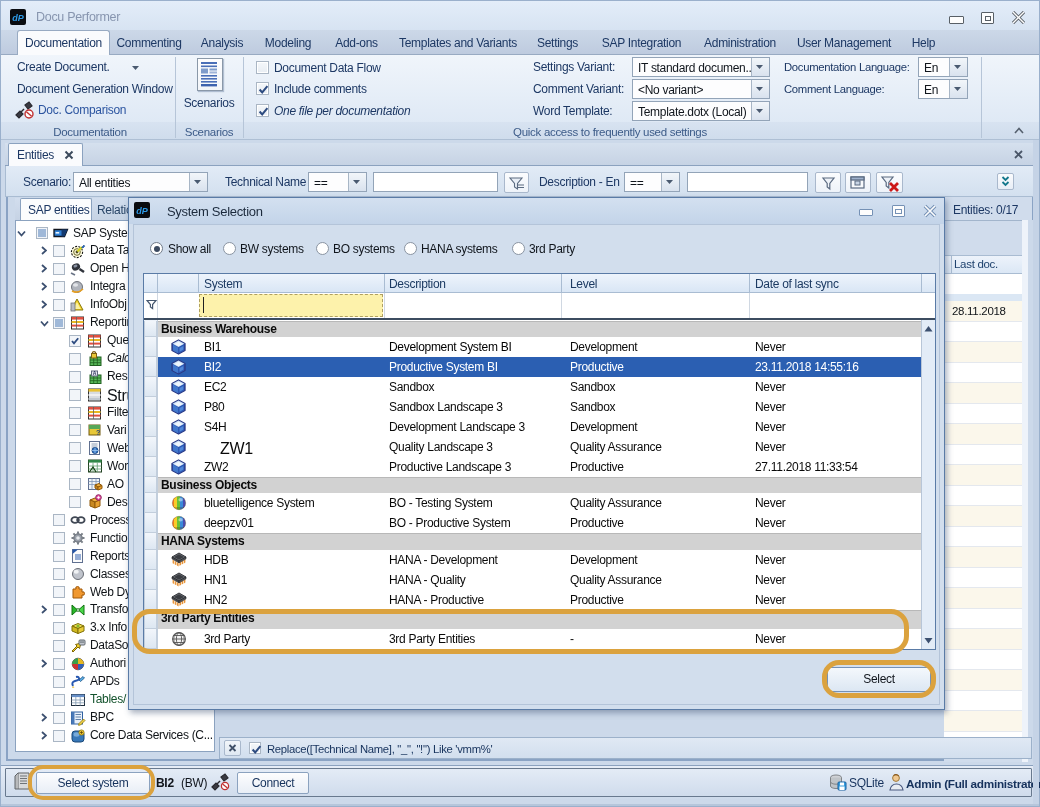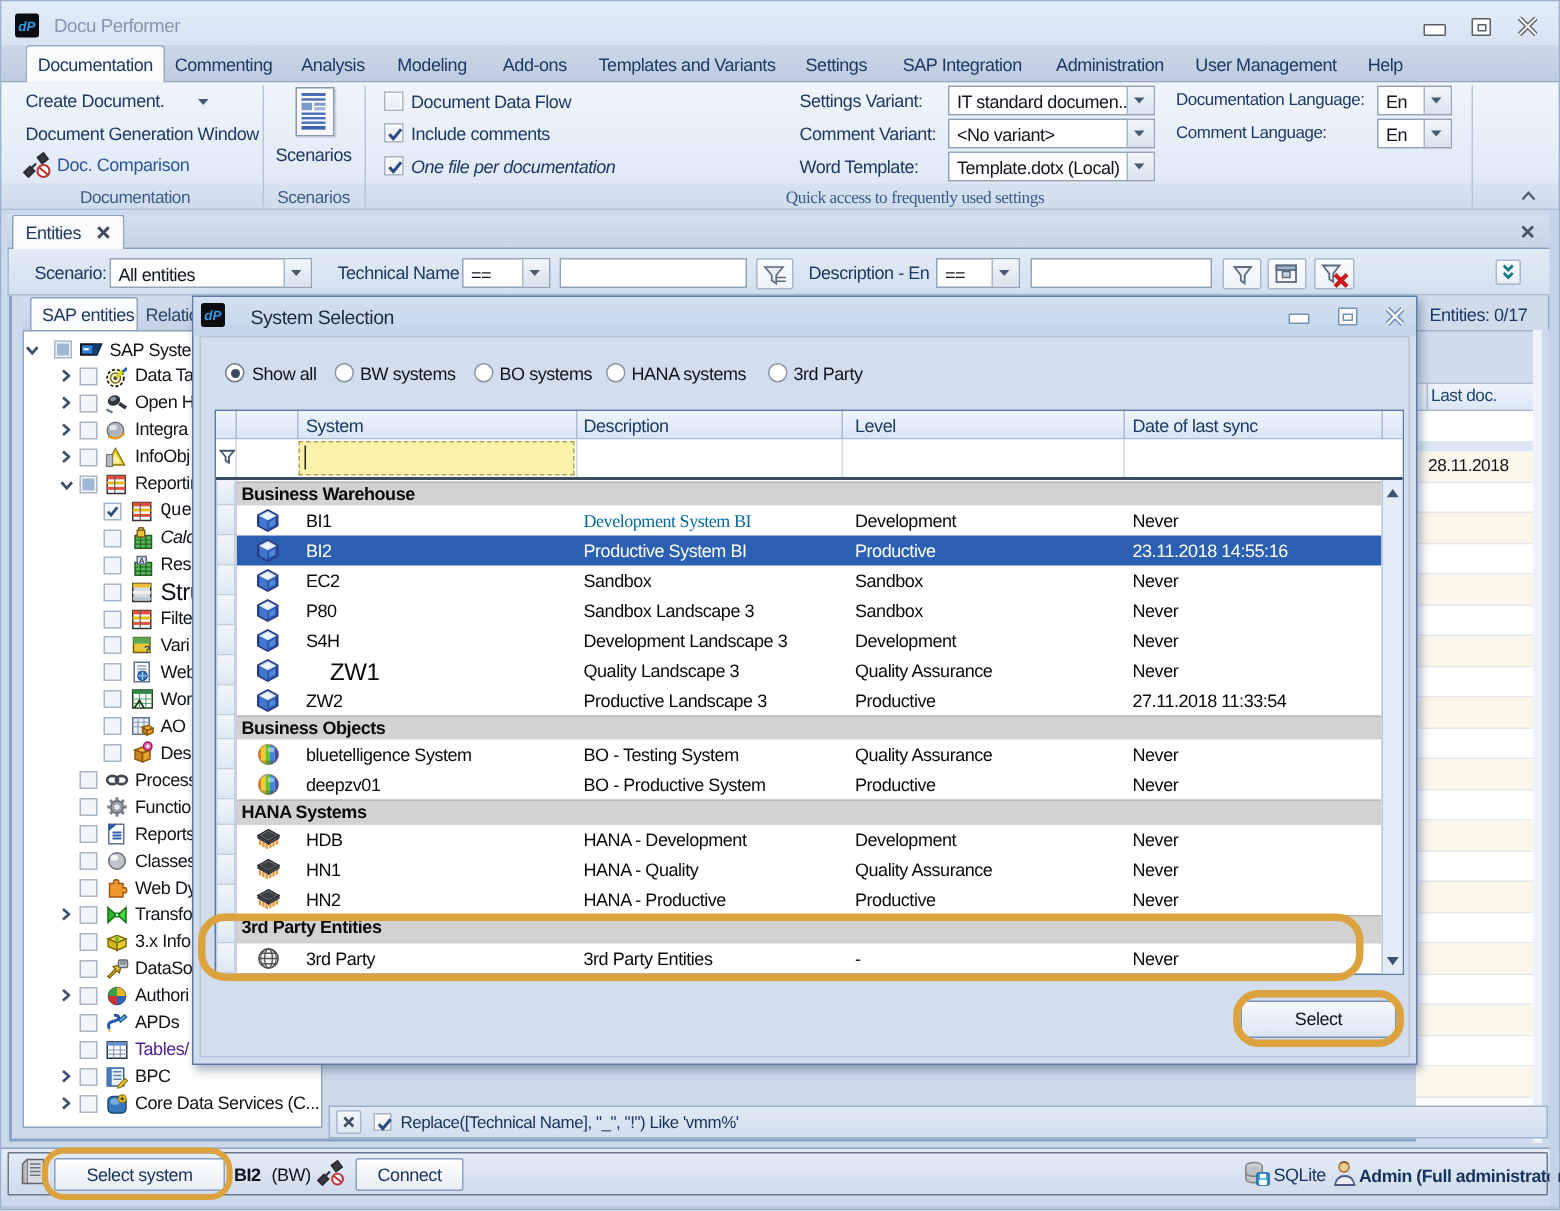--- a/index.html
+++ b/index.html
@@ -49,21 +49,21 @@
 
 <div class="ab" style="left:1px;top:55px;width:1038px;height:67px;background:linear-gradient(#f0f5fb,#dfe9f5);"></div>
 <div class="ab" style="left:1px;top:122px;width:1038px;height:18px;background:linear-gradient(#d8e3f1,#cfdcec);border-bottom:1px solid #aebfd4;box-sizing:border-box;"></div>
 
 <div class="ab" style="left:175px;top:57px;width:1px;height:81px;background:#b6c5d8;"></div>
 <div class="ab" style="left:243px;top:57px;width:1px;height:81px;background:#b6c5d8;"></div>
 <div class="ab" style="left:981px;top:57px;width:1px;height:81px;background:#b6c5d8;"></div>
 
 <div class="ab ctext" style="left:90px;top:126px;transform:translateX(-50%);font-size:11.5px;color:#3c5b88;">Documentation</div>
 <div class="ab ctext" style="left:209px;top:126px;transform:translateX(-50%);font-size:11.5px;color:#3c5b88;">Scenarios</div>
-<div class="ab ctext" style="left:610px;top:126px;transform:translateX(-50%);font-size:11.5px;color:#3c5b88;font-family:Liberation Serif, serif;">Quick access to frequently used settings</div>
+<div class="ab ctext" style="left:610px;top:126px;transform:translateX(-50%);font-size:11.5px;color:#3c5b88;">Quick access to frequently used settings</div>
 <div class="ab" style="left:1013px;top:126px;">
       <svg width="12" height="9" viewBox="0 0 12 9">
         <path d="M2 7 L6 2.5 L10 7" fill="none" stroke="#55606e" stroke-width="1.6"></path>
       </svg>
     </div>
 
 <div class="ab ctext" style="left:17px;top:60px;font-size:12px;color:#1d3864;">Create Document.</div>
 <div class="ab" style="left:131px;top:65px;">
       <svg width="9" height="6" viewBox="0 0 9 6">
         <path d="M1 1 L4.5 5 L8 1 Z" fill="#4a5a70"></path>
@@ -348,21 +348,21 @@
     </div>
 <div class="ab" style="left:87.4px;top:332.7px;">
       <svg width="16" height="16" viewBox="0 0 16 16">
         <rect x="1.5" y="2" width="12" height="12" fill="#fff" stroke="#303030"></rect>
         <rect x="1.5" y="2" width="12" height="2.6" fill="#e05040"></rect>
         <rect x="1.5" y="6" width="12" height="2" fill="#e8b820"></rect>
         <rect x="1.5" y="9.6" width="12" height="2" fill="#e05040"></rect>
         <path d="M6.5 2 L6.5 14" stroke="#606060" stroke-width=".8"></path>
       </svg>
     </div>
-<div class="ab ctext" style="left:107px;top:333.2px;font-size:12px;color:#101418;font-family:Liberation Mono, monospace;">Que</div>
+<div class="ab ctext" style="left:107px;top:333.2px;font-size:12px;color:#101418;">Que</div>
 <div class="ab" style="left:69.0px;top:352.65px;width:12px;height:12px;background:#f2f5f9;border:1px solid #aab6c4;box-sizing:border-box;"></div>
 <div class="ab" style="left:87.4px;top:350.65px;">
       <svg width="16" height="16" viewBox="0 0 16 16">
         <rect x="3" y="6" width="11" height="8.5" fill="#58b858" stroke="#206020"></rect>
         <path d="M3 9 L14 9 M3 11.7 L14 11.7 M6.7 6 L6.7 14.5 M10.3 6 L10.3 14.5" stroke="#206020" stroke-width=".8"></path>
         <rect x="4.5" y="2.5" width="5" height="4.5" fill="#e8c838" stroke="#806010"></rect>
         <path d="M5.5 2.5 L5.5 1.2 Q7 .2 8.5 1.2 L8.5 2.5" fill="none" stroke="#806010" stroke-width="1.2"></path>
       </svg>
     </div>
 <div class="ab ctext" style="left:107px;top:351.15px;font-size:12px;color:#101418;font-style:italic;">Calc</div>
@@ -551,21 +551,21 @@
     </div>
 <div class="ab ctext" style="left:90px;top:674.25px;font-size:12px;color:#101418;">APDs</div>
 <div class="ab" style="left:52.5px;top:693.7px;width:12px;height:12px;background:#f2f5f9;border:1px solid #aab6c4;box-sizing:border-box;"></div>
 <div class="ab" style="left:70.2px;top:691.7px;">
       <svg width="16" height="16" viewBox="0 0 16 16">
         <rect x="1.5" y="2.5" width="13" height="11" fill="#fff" stroke="#203040"></rect>
         <rect x="1.5" y="2.5" width="13" height="2.6" fill="#6890c8"></rect>
         <path d="M1.5 8 L14.5 8 M1.5 10.8 L14.5 10.8 M5.8 5.1 L5.8 13.5 M10.2 5.1 L10.2 13.5" stroke="#8098b0" stroke-width=".8"></path>
       </svg>
     </div>
-<div class="ab ctext" style="left:90px;top:692.2px;font-size:12px;color:#4c1d95;">Tables/</div>
+<div class="ab ctext" style="left:90px;top:692.2px;font-size:12px;color:#14532d;">Tables/</div>
 <div class="ab" style="left:41px;top:713.15px;">
       <svg width="6" height="9" viewBox="0 0 6 9">
         <path d="M1 1 L5 4.5 L1 8" fill="none" stroke="#3c5070" stroke-width="1.8"></path>
       </svg>
     </div>
 <div class="ab" style="left:52.5px;top:711.65px;width:12px;height:12px;background:#f2f5f9;border:1px solid #aab6c4;box-sizing:border-box;"></div>
 <div class="ab" style="left:70.2px;top:709.65px;">
       <svg width="16" height="16" viewBox="0 0 16 16">
         <rect x="1.5" y="2" width="11" height="12" fill="#e8f0fa" stroke="#3060a0"></rect>
         <rect x="1.5" y="2" width="3" height="12" fill="#4878b8"></rect>
@@ -752,21 +752,21 @@
       <svg width="15" height="16" viewBox="0 0 15 16">
         <path d="M7.5 1 L14 4.5 L14 11.5 L7.5 15 L1 11.5 L1 4.5 Z" fill="#2d56b0" stroke="#2b3a86" stroke-width="1.3" stroke-linejoin="round"></path>
         <path d="M7.5 1.6 L13.4 4.8 L7.5 8 L1.6 4.8 Z" fill="#cfe2f6"></path>
         <path d="M7.5 2.8 L11.6 5 L7.5 7.2 L3.4 5 Z" fill="#eef6fd"></path>
         <path d="M2 5.6 L7.1 8.4 L7.1 14.2 L2 11.4 Z" fill="#4178cc"></path>
         <path d="M7.9 8.4 L13 5.6 L13 11.4 L7.9 14.2 Z" fill="#2d5cb8"></path>
         <path d="M8.6 9 L12.4 6.9 L12.4 10.6 L8.6 12.7 Z" fill="#5288d8"></path>
       </svg>
     </div>
 <div class="ab ctext" style="left:204px;top:340px;font-size:12px;color:#0a0a0a;">BI1</div>
-<div class="ab ctext" style="left:389px;top:340px;font-size:12px;color:#0369a1;font-family:Liberation Serif, serif;">Development System BI</div>
+<div class="ab ctext" style="left:389px;top:340px;font-size:12px;color:#000000;">Development System BI</div>
 <div class="ab ctext" style="left:570px;top:340px;font-size:12px;color:#0a0a0a;">Development</div>
 <div class="ab ctext" style="left:755px;top:340px;font-size:12px;color:#0a0a0a;">Never</div>
 <div class="ab" style="left:158px;top:357px;width:763px;height:20px;background:#2b5fb2;"></div>
 <div class="ab" style="left:171px;top:359px;">
       <svg width="15" height="16" viewBox="0 0 15 16">
         <path d="M7.5 1 L14 4.5 L14 11.5 L7.5 15 L1 11.5 L1 4.5 Z" fill="#2d56b0" stroke="#2b3a86" stroke-width="1.3" stroke-linejoin="round"></path>
         <path d="M7.5 1.6 L13.4 4.8 L7.5 8 L1.6 4.8 Z" fill="#cfe2f6"></path>
         <path d="M7.5 2.8 L11.6 5 L7.5 7.2 L3.4 5 Z" fill="#eef6fd"></path>
         <path d="M2 5.6 L7.1 8.4 L7.1 14.2 L2 11.4 Z" fill="#4178cc"></path>
         <path d="M7.9 8.4 L13 5.6 L13 11.4 L7.9 14.2 Z" fill="#2d5cb8"></path>

